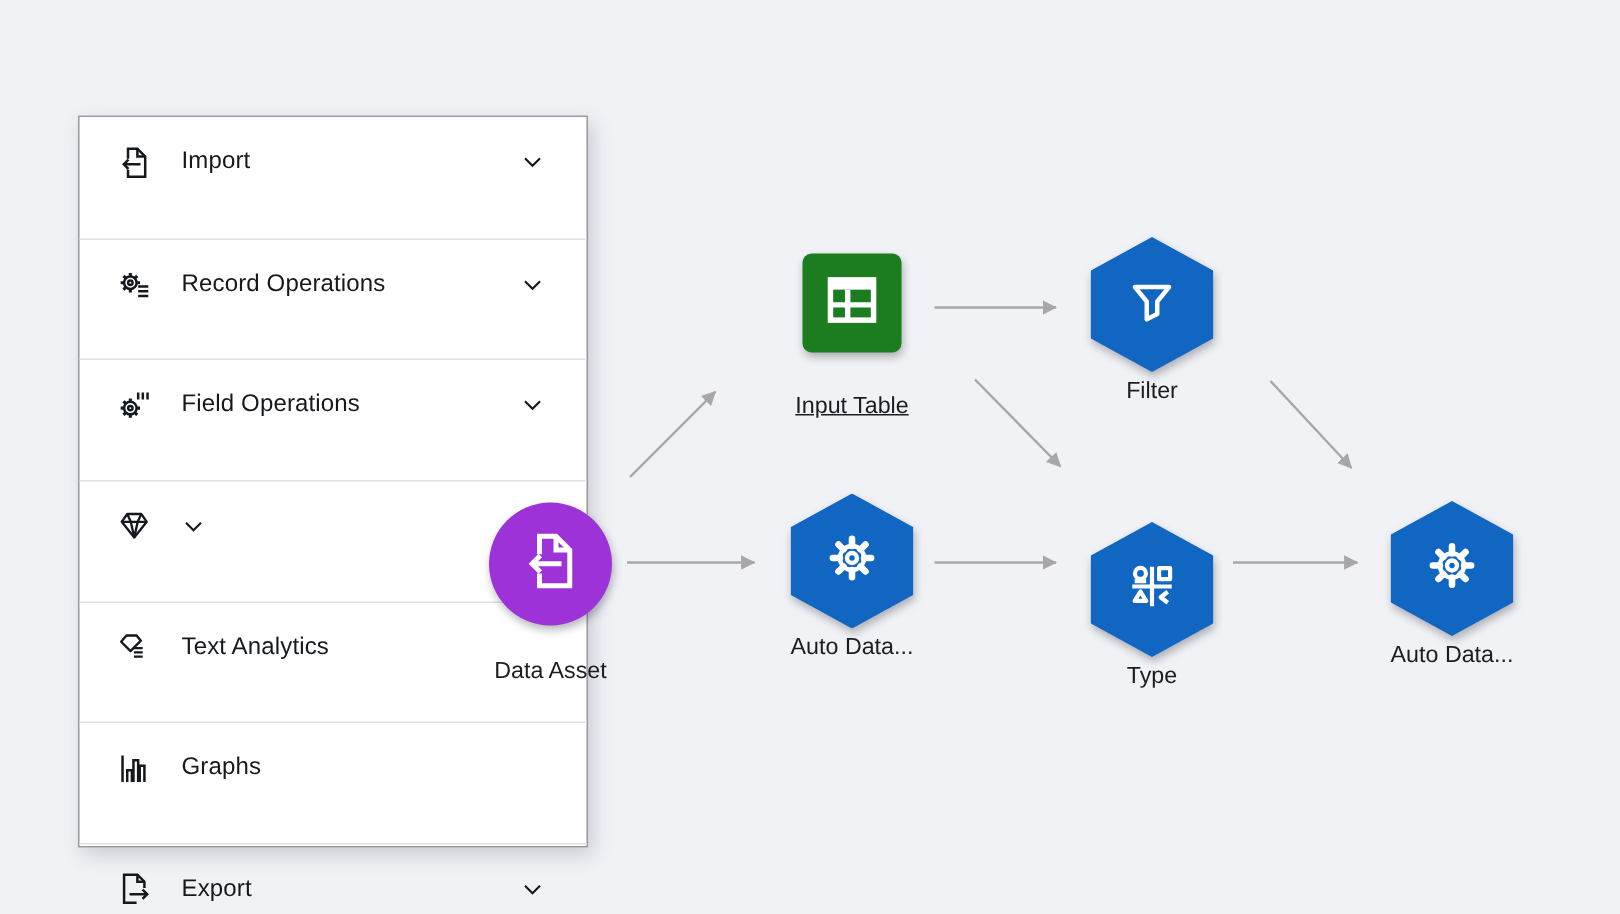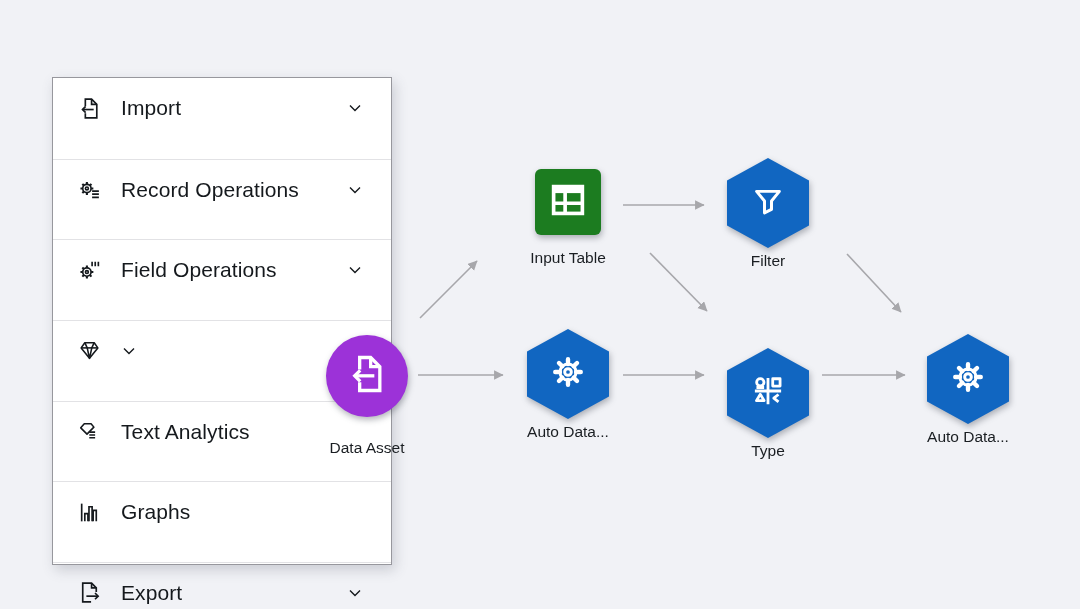--- a/index.html
+++ b/index.html
@@ -13,37 +13,37 @@
   
   #palette {
     position:absolute; left:52px; top:77px; width:340px; height:488px;
     background:#ffffff; border:1px solid #97979d; z-index:4;
     box-shadow:3px 5px 12px rgba(70,75,90,.22);
   }
   .prow { height:60.7px; display:flex; align-items:center; padding:0 24px 0 24px; }
   .prow + .prow { border-top:1px solid #e2e2e5;margin-top:20px; }
   .picon { width:25px; height:25px; flex:0 0 25px; margin-right:19px; color:#15191d; display:flex; align-items:center; justify-content:center; }
   .picon svg { width:25px; height:25px; }
-  .plabel { flex:1; font-size:21px; color:#15191d; letter-spacing:.1px; }
+  .plabel { flex:1; font-size:16px; color:#15191d; letter-spacing:.1px; }
   .chev { width:16px; height:16px; color:#15191d; display:flex; align-items:center; margin-right:4px; }
   .chev svg { width:16px; height:16px; }
 
   
   .node { position:absolute; width:140px; display:flex; flex-direction:column; align-items:center; z-index:2; }
   .shape-wrap { filter:drop-shadow(1px 3px 3px rgba(40,45,60,.35)); }
   .hex {
     width:82px; height:90px; display:flex; align-items:center; justify-content:center;
     clip-path:polygon(50% 0,100% 25%,100% 75%,50% 100%,0 75%,0 25%);
   }
   .sq { width:66px; height:66px; border-radius:6px; display:flex; align-items:center; justify-content:center; }
   .circ { width:82px; height:82px; border-radius:50%; display:flex; align-items:center; justify-content:center; }
   .nlabel { font-size:15.5px; font-weight:500; color:#1a1e22; margin-top:4px; white-space:nowrap; }
   #node-data-asset { z-index:6; }
   #node-data-asset .nlabel { margin-top:22px; }
-  #node-input-table .nlabel { margin-top:14px; }
+  #node-input-table .nlabel { margin-top:27px;text-decoration:underline; }
   .nodeicon { color:#ffffff; }
 </style>
 </head>
 <body>
 
 <div id="stage">
 
   <svg id="arrows" width="1080" height="609">
     <defs>
       <marker id="ah" markerWidth="8" markerHeight="8" refX="5.6" refY="3" orient="auto">

